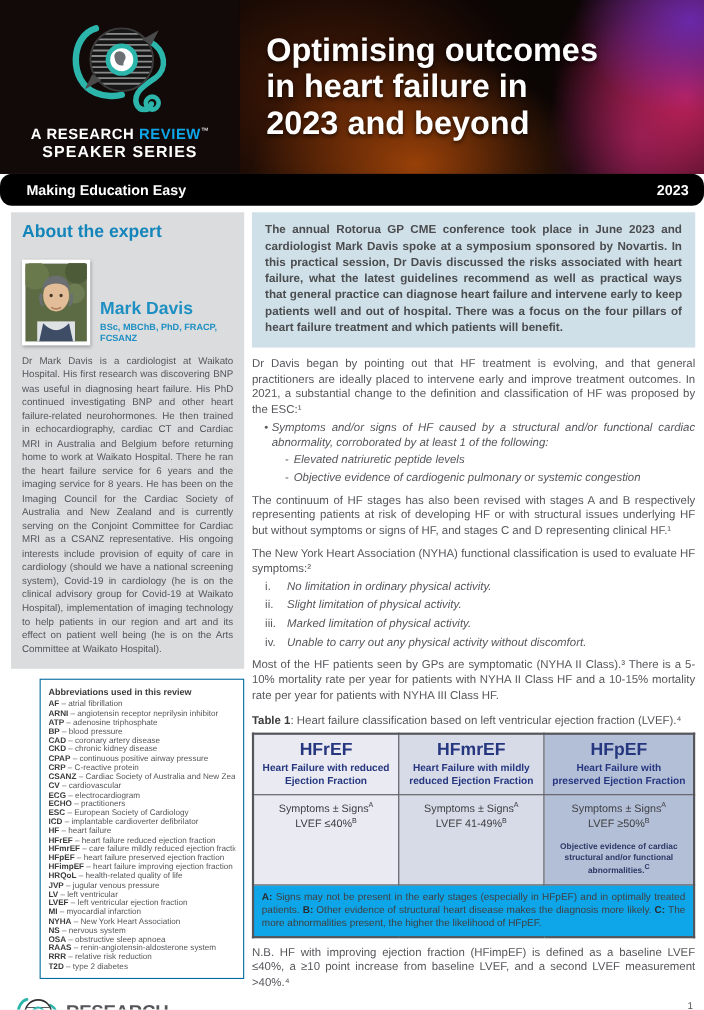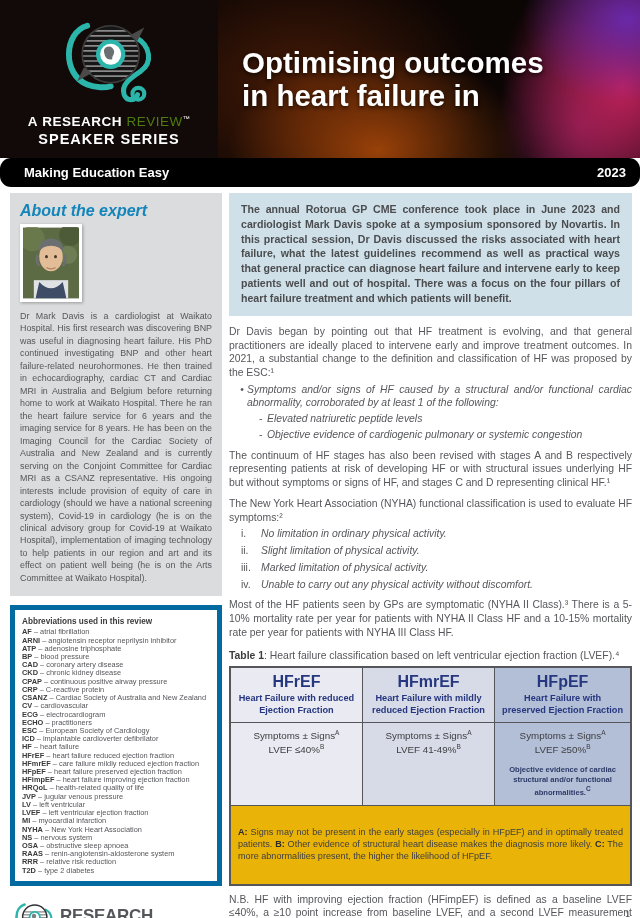--- a/index.html
+++ b/index.html
@@ -7,21 +7,21 @@
   body { font-family:"Liberation Sans", sans-serif; }
   .page { position:relative; width:640px; height:918px; margin:0 auto; background:#ffffff; overflow:hidden; }
 
   
   .header { display:flex; height:158px; background:#0b0505; }
   .header-left { width:218px; background:#120a08; display:flex; flex-direction:column; align-items:center; justify-content:center; padding-top:4px; }
   .logo-svg { width:102px; height:94px; }
   .logo-text { color:#fff; text-align:center; margin-top:6px; line-height:1.25; }
   .logo-line1 { font-size:13.5px; letter-spacing:.5px; }
   .logo-line1 .b { font-weight:bold; }
-  .logo-line1 .light { font-weight:normal; color:#4d7c0f; }
+  .logo-line1 .light { font-weight:bold; color:#0ea5e9; }
   .logo-tm { font-size:7px; vertical-align:super; }
   .logo-line2 { font-size:14.5px; font-weight:bold; letter-spacing:1px; }
   .header-right { flex:1; position:relative; display:flex; align-items:center;
     background:
       radial-gradient(ellipse 150px 120px at 97% 12%, rgba(106,44,190,.85), rgba(106,44,190,0) 70%),
       radial-gradient(ellipse 170px 190px at 96% 55%, rgba(205,35,95,.9), rgba(140,20,70,0) 72%),
       radial-gradient(ellipse 120px 160px at 86% 80%, rgba(170,40,120,.55), rgba(170,40,120,0) 70%),
       radial-gradient(ellipse 220px 150px at 38% 95%, rgba(216,92,10,.65), rgba(150,60,5,0) 68%),
       radial-gradient(ellipse 260px 190px at 20% 55%, rgba(120,45,8,.55), rgba(80,30,5,0) 70%),
       #0b0504;
@@ -31,31 +31,31 @@
   
   .strip { height:29px; background:#000; color:#fff; display:flex; align-items:center; justify-content:space-between; padding:0 14px 0 24px; font-weight:bold; font-size:13px;border-radius:11px; }
 
   
   .content { display:flex; gap:7px; padding:6px 8px 0 10px; }
   .col-left { width:212px; flex:none; }
   .col-right { flex:1; min-width:0; }
 
   
   .about-box { background:#dbdcdd; padding:9px 10px 12px; }
-  .about-heading { color:#1385ba; font-size:16px; font-weight:bold; font-style:italic; margin-bottom:4px; }
+  .about-heading { color:#1385ba; font-size:16px; font-weight:bold; margin-bottom:16px; }
   .expert-row { display:flex; align-items:flex-end; gap:9px; margin-bottom:8px; }
   .expert-photo { width:62px; height:78px; border:3px solid #fff; box-shadow:1px 1px 3px rgba(0,0,0,.3); flex:none; }
   .expert-photo svg { display:block; width:100%; height:100%; }
   .expert-id { padding-bottom:2px; }
   .expert-name { color:#1d8fc2; font-size:16px; font-weight:bold; line-height:1.05; }
   .expert-creds { color:#1d8fc2; font-size:8.3px; font-weight:bold; margin-top:2px; }
   .expert-bio { color:#55565a; font-size:8.9px; line-height:1.4; text-align:justify; }
 
   
-  .abbrev-box { margin-top:9px; border:5px solid #0369a1; background:#fff; padding:7px 7px 6px; }
+  .abbrev-box { margin-top:9px; border:1px solid #0369a1; background:#fff; padding:7px 7px 6px;margin-left:26px; }
   .abbrev-title { font-size:8.2px; font-weight:bold; color:#3a3a3c; margin-bottom:2px; }
   .abbrev-item { font-size:7.4px; color:#55565a; line-height:1.11; white-space:nowrap; overflow:hidden; }
   .abbrev-item b { color:#3a3a3c; }
 
   
   .footer-logo { display:flex; align-items:flex-start; gap:4px; margin-top:13px; padding-left:2px; }
   .footer-logo svg { width:44px; height:42px; flex:none; }
   .fl-text { padding-top:8px; }
   .fl-main { font-size:17px; letter-spacing:-.3px; color:#55565a; line-height:1; }
   .fl-main .b { font-weight:bold; }
@@ -78,21 +78,21 @@
   table.hf td { border:1px solid #55565a; }
   .hf-head { text-align:center; padding:5px 6px 6px; }
   .hf-col0 { background:#e9eaf2; }
   .hf-col1 { background:#d7dae7; }
   .hf-col2 { background:#b3bed7; }
   .hf-acronym { color:#26377f; font-size:16px; font-weight:bold; line-height:1.1; }
   .hf-subtitle { color:#26377f; font-size:9.2px; font-weight:bold; line-height:1.25; white-space:pre-line; margin-top:2px; }
   .hf-body { text-align:center; vertical-align:top; padding:6px 6px 8px; color:#3f4042; font-size:9.8px; line-height:1.35; }
   .hf-body sup { font-size:6.5px; }
   .hf-note { font-size:7.6px; font-weight:bold; color:#2d3a66; line-height:1.3; margin-top:9px; }
-  .hf-footnote { padding:21px 7px; color:#3f4042; font-size:9.1px; line-height:1.3; text-align:justify; background:#eab308; }
+  .hf-footnote { padding:5px 7px; color:#3f4042; font-size:9.1px; line-height:1.3; text-align:justify; background:#0ea5e9; }
   .hf-footnote b { color:#2a2b2d; }
 
   
   .bottom-bar { position:absolute; left:0; right:0; top:930px; height:22px; background:#4d7c0f; color:#fff; display:flex; align-items:center; justify-content:space-between; padding:0 14px 0 24px; font-size:11px; }
   .site-link { font-weight:bold; text-decoration:underline; color:#fff; }
   .pub-label .b { font-weight:bold; }
   .pub-label .light { color:#d8d8d8; }
   .page-num { position:absolute; right:10px; top:909px; color:#55565a; font-size:9px; }
 </style>
 </head>
@@ -139,20 +139,21 @@
           <span class="b">RESEARCH</span>
           <span class="light">REVIEW</span><span class="logo-tm">™</span>
         </div>
         <div class="logo-line2">SPEAKER SERIES</div>
       </div>
     </div>
     <div class="header-right">
       <div class="header-title">
         <div>Optimising outcomes</div>
         <div>in heart failure in</div>
+        <div>2023 and beyond</div>
       </div>
     </div>
   </div>
 
   <div class="strip">
     <span>Making Education Easy</span>
     <span>2023</span>
   </div>
 
   <div class="content">
@@ -170,20 +171,24 @@
               <rect x="12" y="58" width="38" height="20" fill="#dfe2e5"></rect>
               <path d="M18,60 q13,14 26,0 l4,18 -34,0 z" fill="#3e4c66"></path>
               <ellipse cx="31" cy="32" rx="13" ry="16" fill="#e3bd97"></ellipse>
               <path d="M17,28 q1,-16 14,-16 q13,0 14,16 q-4,-8 -14,-8 q-10,0 -14,8 z" fill="#6b6f72"></path>
               <path d="M16,30 q-2,8 2,12 M46,30 q2,8 -2,12" stroke="#6b6f72" stroke-width="3" fill="none"></path>
               <ellipse cx="26" cy="32" rx="1.6" ry="1.8" fill="#41362c"></ellipse>
               <ellipse cx="36" cy="32" rx="1.6" ry="1.8" fill="#41362c"></ellipse>
               <path d="M26,44 q5,3 10,0" stroke="#a97f5e" stroke-width="1.4" fill="none"></path>
             </svg>
           </div>
+          <div class="expert-id">
+            <div class="expert-name">Mark Davis</div>
+            <div class="expert-creds">BSc, MBChB, PhD, FRACP, FCSANZ</div>
+          </div>
         </div>
         <div class="expert-bio">Dr Mark Davis is a cardiologist at Waikato Hospital. His first research was discovering BNP was useful in diagnosing heart failure. His PhD continued investigating BNP and other heart failure-related neurohormones. He then trained in echocardiography, cardiac CT and Cardiac MRI in Australia and Belgium before returning home to work at Waikato Hospital. There he ran the heart failure service for 6 years and the imaging service for 8 years. He has been on the Imaging Council for the Cardiac Society of Australia and New Zealand and is currently serving on the Conjoint Committee for Cardiac MRI as a CSANZ representative. His ongoing interests include provision of equity of care in cardiology (should we have a national screening system), Covid-19 in cardiology (he is on the clinical advisory group for Covid-19 at Waikato Hospital), implementation of imaging technology to help patients in our region and art and its effect on patient well being (he is on the Arts Committee at Waikato Hospital).</div>
       </div>
 
       <div class="abbrev-box">
         <div class="abbrev-title">Abbreviations used in this review</div>
         <div>
 
             <div class="abbrev-item"><b>AF</b> – <span>atrial fibrillation</span></div>
 

